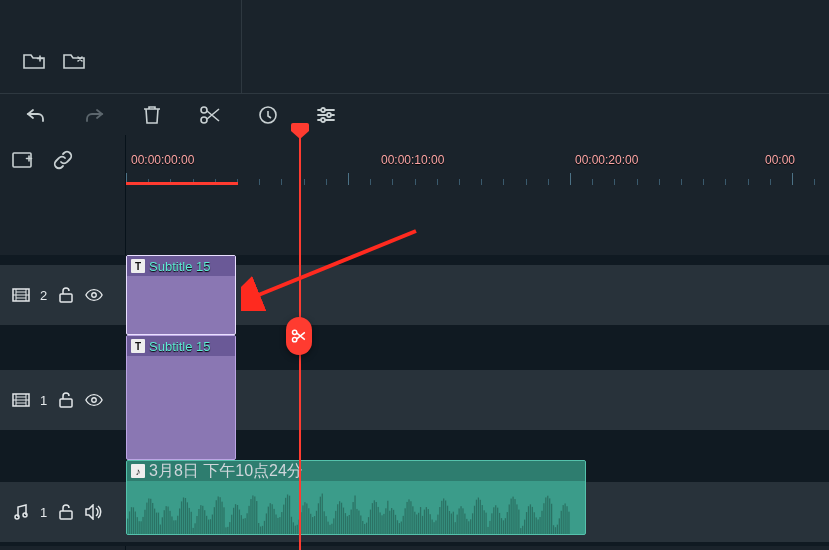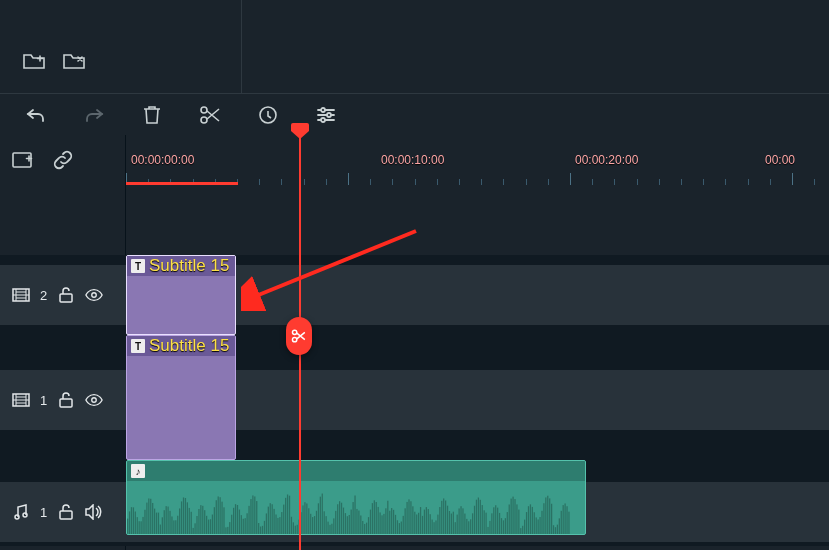--- a/index.html
+++ b/index.html
@@ -140,21 +140,21 @@
   }
   .clip .clip-head .t-badge {
     width: 14px; height: 14px;
     background: #eee;
     color: #111;
     font-size: 10px; font-weight: bold;
     display: flex; align-items:center; justify-content:center;
     border-radius: 1px;
   }
   .clip .clip-title {
-    font-size: 17px; color: #fde047;
+    font-size: 13px; color: #5eead4;
     text-shadow: 0 1px 1px #000;
     white-space: nowrap;
   }
   .clip.selected { border: 1.5px solid #eae0ff; }
 
   .audio-clip {
     position: absolute;
     background: #3b9c8a;
     border: 1px solid #55c2ac;
     border-radius: 2px;
@@ -464,20 +464,21 @@
         <span class="t-icon">
           <svg width="18" height="16" viewBox="0 0 18 16" fill="none" stroke-width="1.5">
               <path d="M1 5h3l4-4v14l-4-4H1z"></path>
               <path d="M11 4a5 5 0 010 8M13 2a8 8 0 010 12"></path>
             </svg>
         </span>
       </div>
       <div class="audio-clip" style="left:126px; top:0; width:460px; height:75px;">
         <div class="clip-head">
           <span class="note-badge">♪</span>
+          <span class="clip-title">3月8日 下午10点24分</span>
         </div>
         <svg class="wave" viewBox="0 0 460 55" preserveAspectRatio="none">
           <g fill="#2a6e60">
               <rect x="0" y="39" width="1.3" height="16"></rect>
               <rect x="2" y="31.557823127623088" width="1.3" height="23.442176872376912"></rect>
               <rect x="4" y="27.145502700115397" width="1.3" height="27.854497299884603"></rect>
               <rect x="6" y="27.36790633351126" width="1.3" height="27.63209366648874"></rect>
               <rect x="8" y="31.65011849844095" width="1.3" height="23.34988150155905"></rect>
               <rect x="10" y="37.507832276896195" width="1.3" height="17.4921677231038"></rect>
               <rect x="12" y="41.71575772413588" width="1.3" height="13.284242275864123"></rect>

